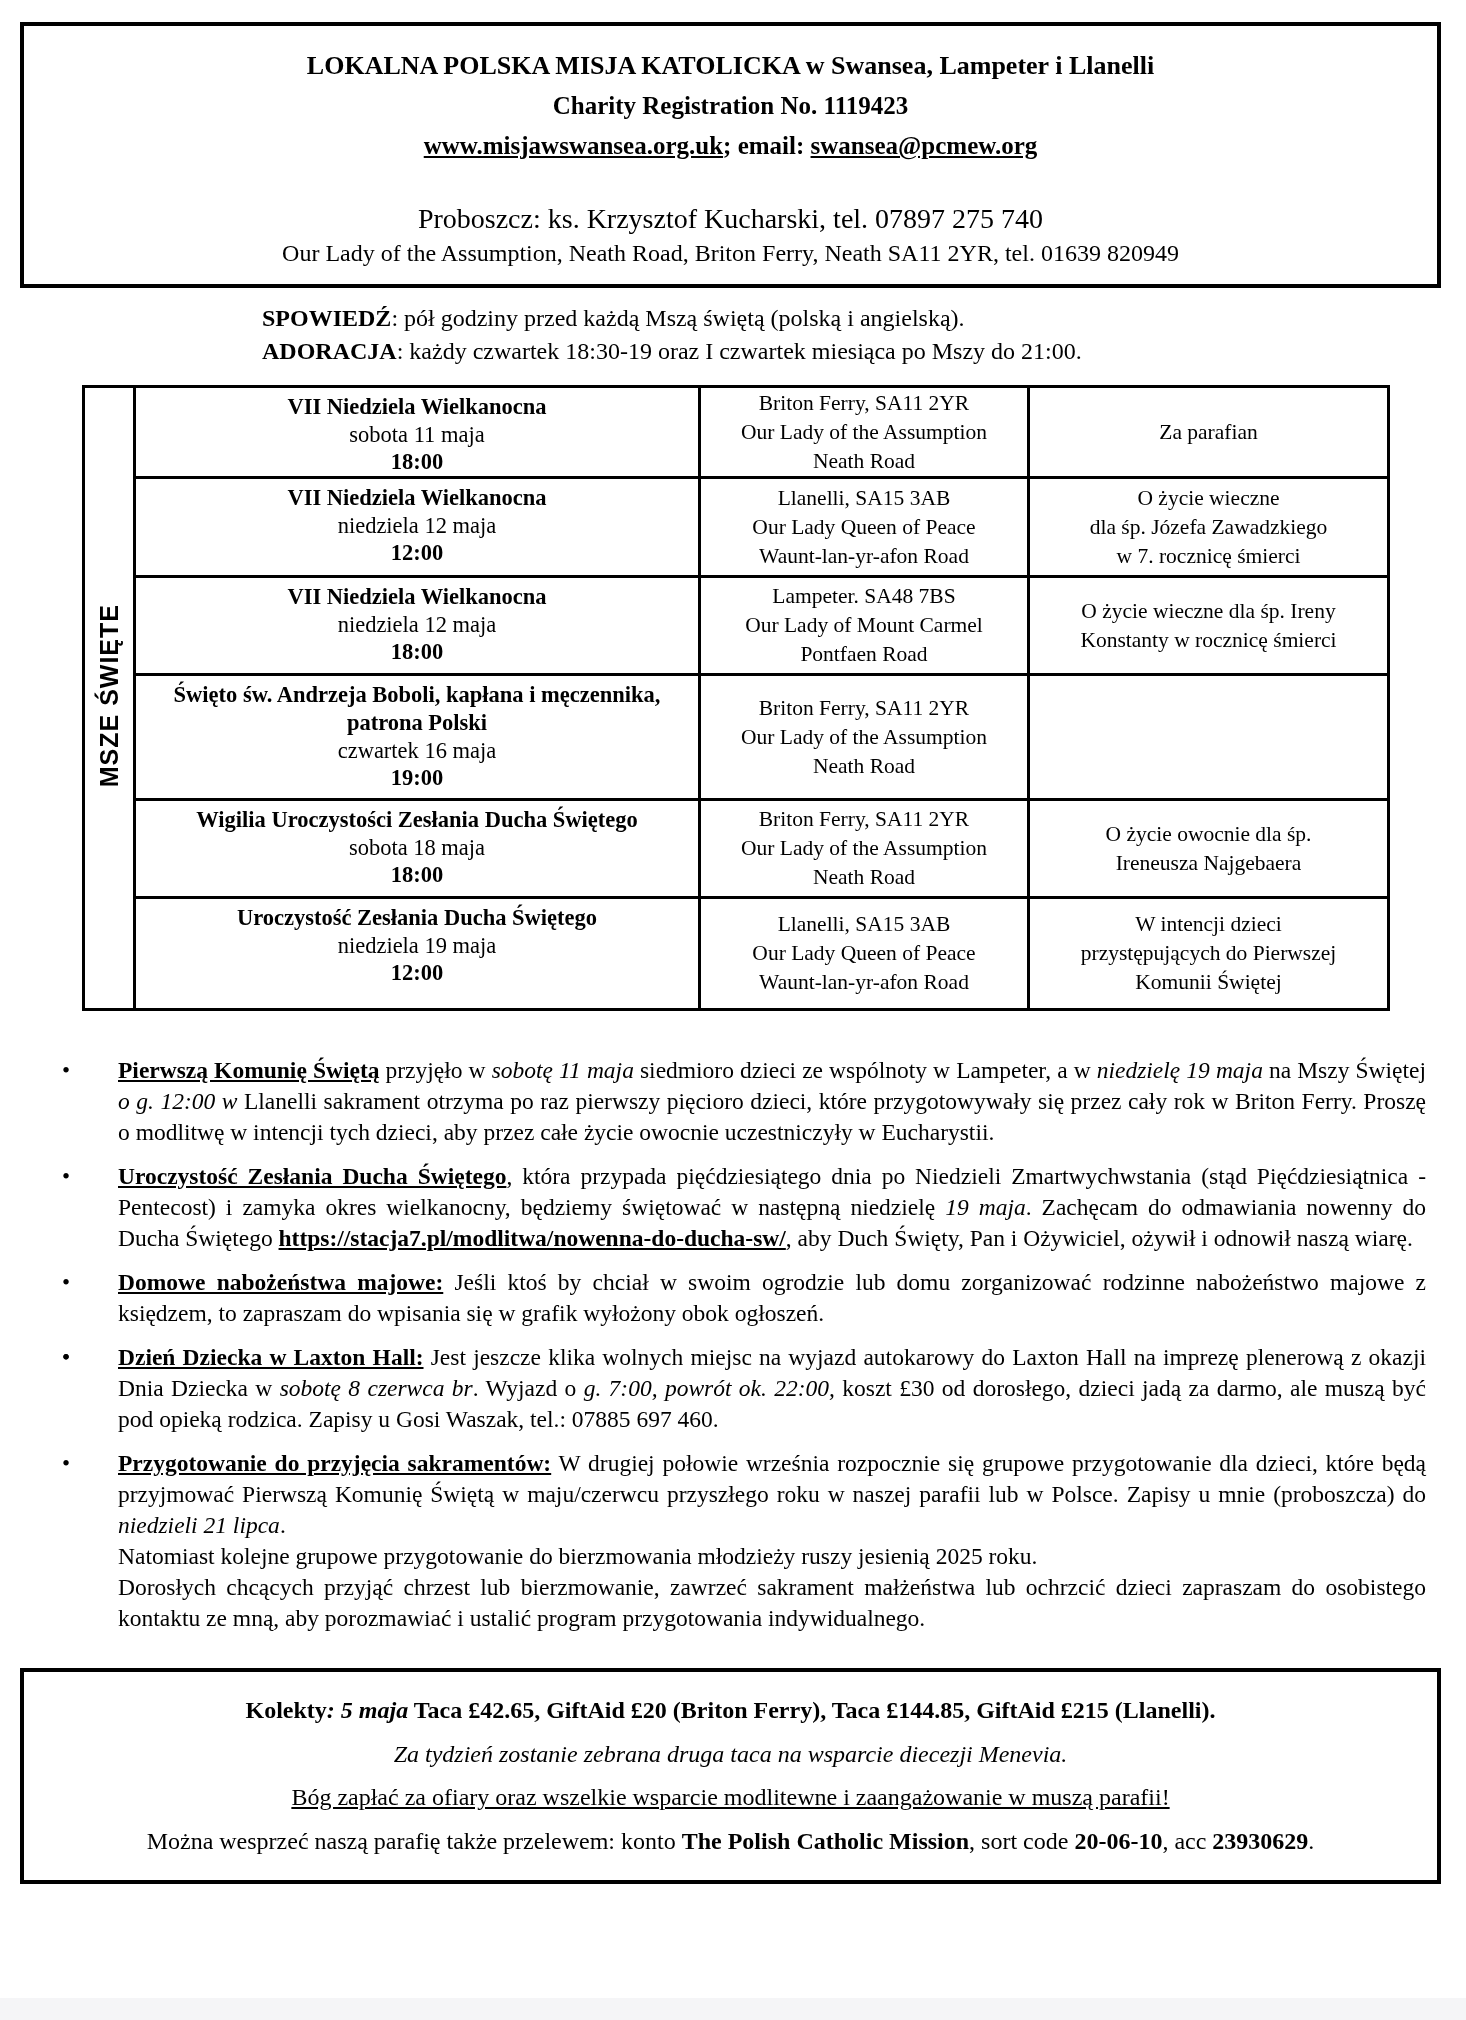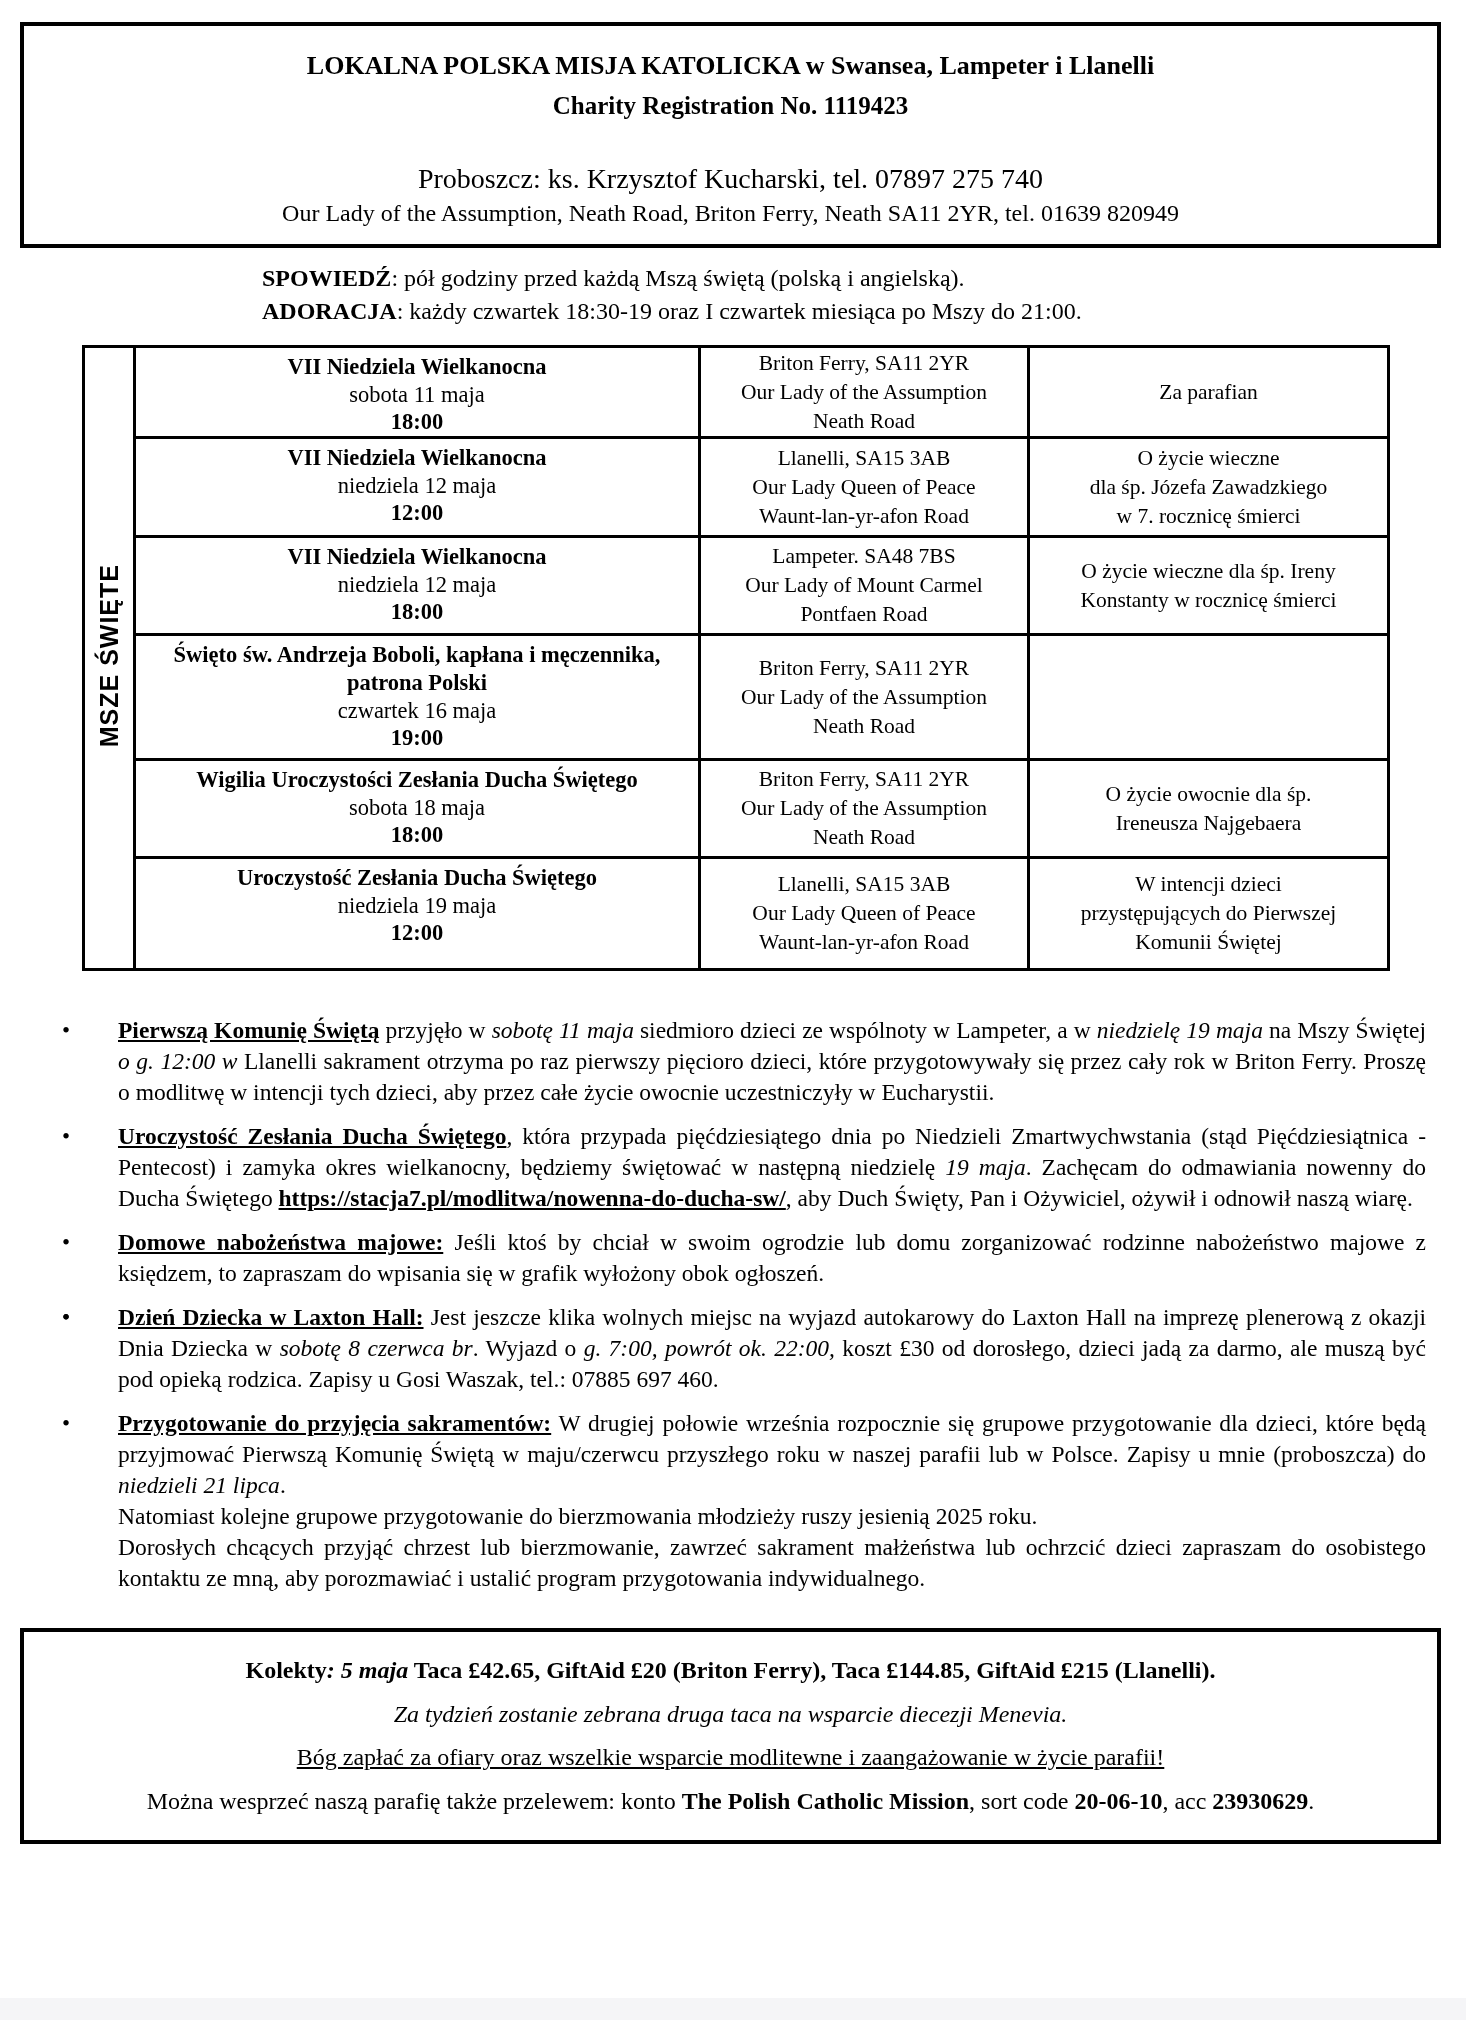--- a/index.html
+++ b/index.html
@@ -75,20 +75,21 @@
   .bottom-strip { width: 1466px; height: 22px; background: #f5f5f7; }
 </style>
 </head>
 <body>
 
 <div class="page">
 
   <div class="box header-box">
     <div class="header-title">LOKALNA POLSKA MISJA KATOLICKA w Swansea, Lampeter i Llanelli</div>
     <div class="header-charity">Charity Registration No. 1119423</div>
+    <div class="header-contact"><span style="font-weight: bold; text-decoration: underline;">www.misjawswansea.org.uk</span><span style="font-weight: bold;">;  email: </span><span style="font-weight: bold; text-decoration: underline;">swansea@pcmew.org</span></div>
     <div class="header-pastor">Proboszcz: ks. Krzysztof Kucharski, tel. 07897 275 740</div>
     <div class="header-address">Our Lady of the Assumption, Neath Road, Briton Ferry, Neath SA11 2YR, tel. 01639 820949</div>
   </div>
 
   <div class="notices">
     <div><span style="font-weight: bold; text-align: center;">SPOWIEDŹ</span><span>:  pół godziny przed każdą Mszą świętą (polską i angielską).</span></div>
     <div><span style="font-weight: bold;">ADORACJA</span><span>: każdy czwartek 18:30-19 oraz I czwartek miesiąca po Mszy do 21:00.</span></div>
   </div>
 
   <table class="mass-table">
@@ -217,18 +218,18 @@
     </li>
     <li class="announcement">
       <span class="bullet">•</span>
       <span><span style="font-weight: bold; text-decoration: underline;">Przygotowanie do przyjęcia sakramentów:</span><span> W drugiej połowie września rozpocznie się grupowe przygotowanie dla dzieci, które będą przyjmować Pierwszą Komunię Świętą w maju/czerwcu przyszłego roku w naszej parafii lub w Polsce. Zapisy u mnie (proboszcza) do </span><span style="font-style: italic;">niedzieli 21 lipca</span><span>.</span><br><span>Natomiast kolejne grupowe przygotowanie do bierzmowania młodzieży ruszy jesienią 2025 roku.</span><br><span>Dorosłych chcących przyjąć chrzest lub bierzmowanie, zawrzeć sakrament małżeństwa lub ochrzcić dzieci zapraszam do osobistego kontaktu ze mną, aby porozmawiać i ustalić program przygotowania indywidualnego.</span></span>
     </li>
   </ul>
 
   <div class="box footer-box">
     <div><span style="font-weight: bold;">Kolekty</span><span style="font-weight: bold; font-style: italic;">: </span><span style="font-weight: bold; font-style: italic;">5 maja</span><span style="font-weight: bold;"> Taca £42.65, GiftAid £20 (Briton Ferry), Taca £144.85, GiftAid £215 (Llanelli).</span></div>
     <div><span style="font-style: italic;">Za tydzień zostanie zebrana druga taca na wsparcie diecezji Menevia.</span></div>
-    <div><span style="text-decoration: underline;">Bóg zapłać za ofiary oraz wszelkie wsparcie modlitewne i zaangażowanie w życie parafii!</span></div>
+    <div><span style="text-decoration: underline;">Bóg zapłać za ofiary oraz wszelkie wsparcie modlitewne i zaangażowanie w muszą parafii!</span></div>
     <div><span>Można wesprzeć naszą parafię także przelewem: konto </span><span style="font-weight: bold;">The Polish Catholic Mission</span><span>, sort code </span><span style="font-weight: bold;">20-06-10</span><span>, acc </span><span style="font-weight: bold;">23930629</span><span>.</span></div>
   </div>
 
 </div>
 <div class="bottom-strip"></div>
 
 </body></html>

